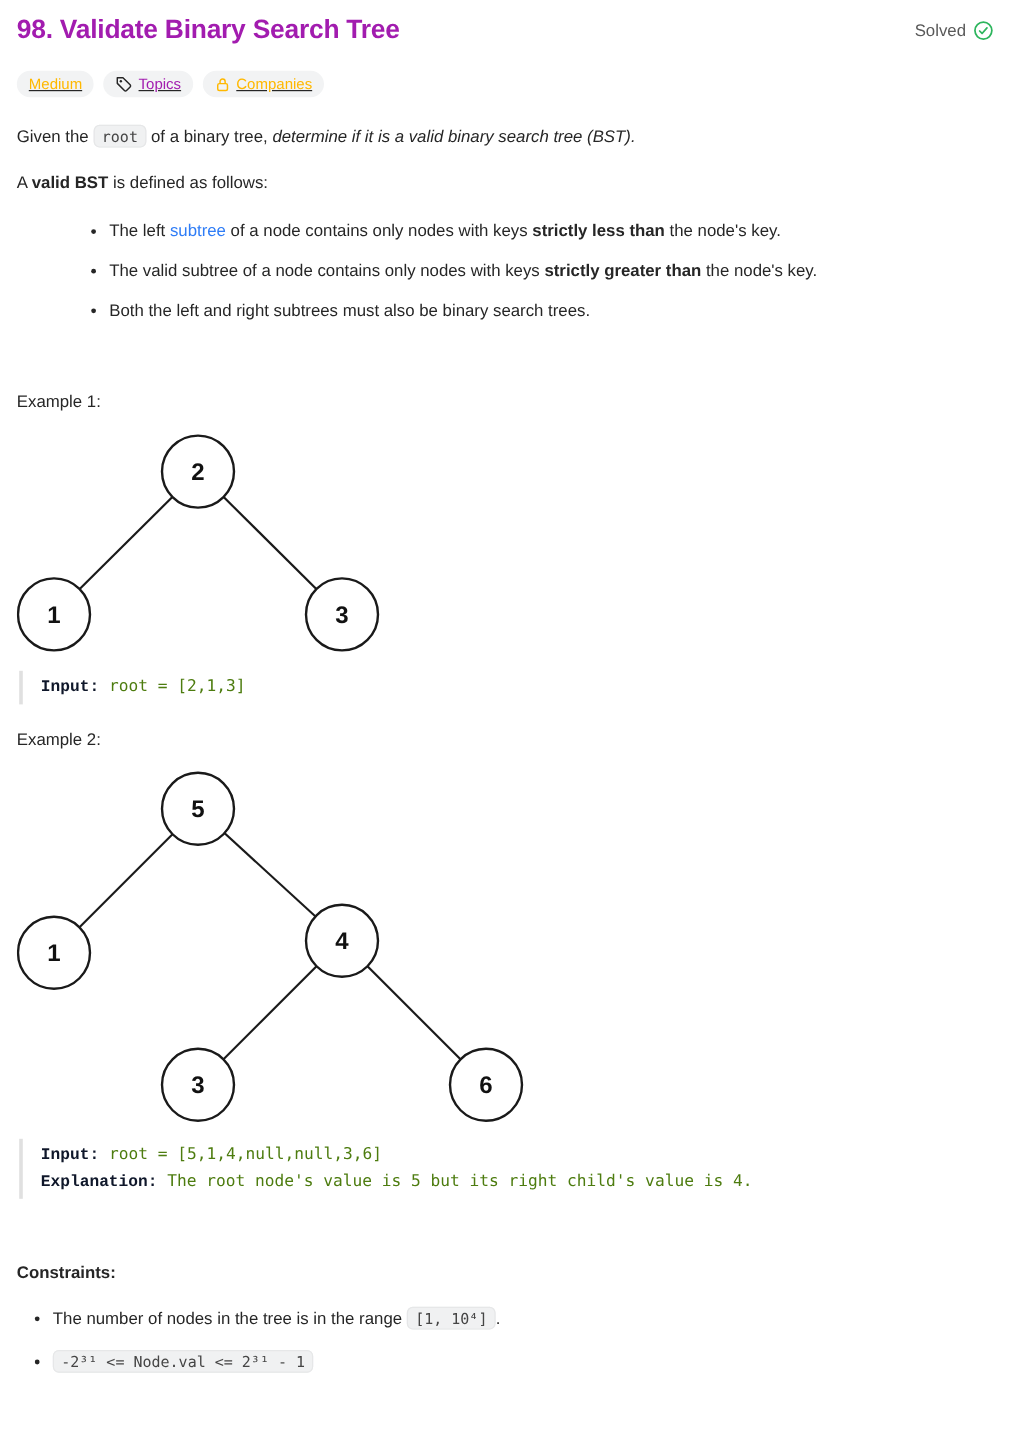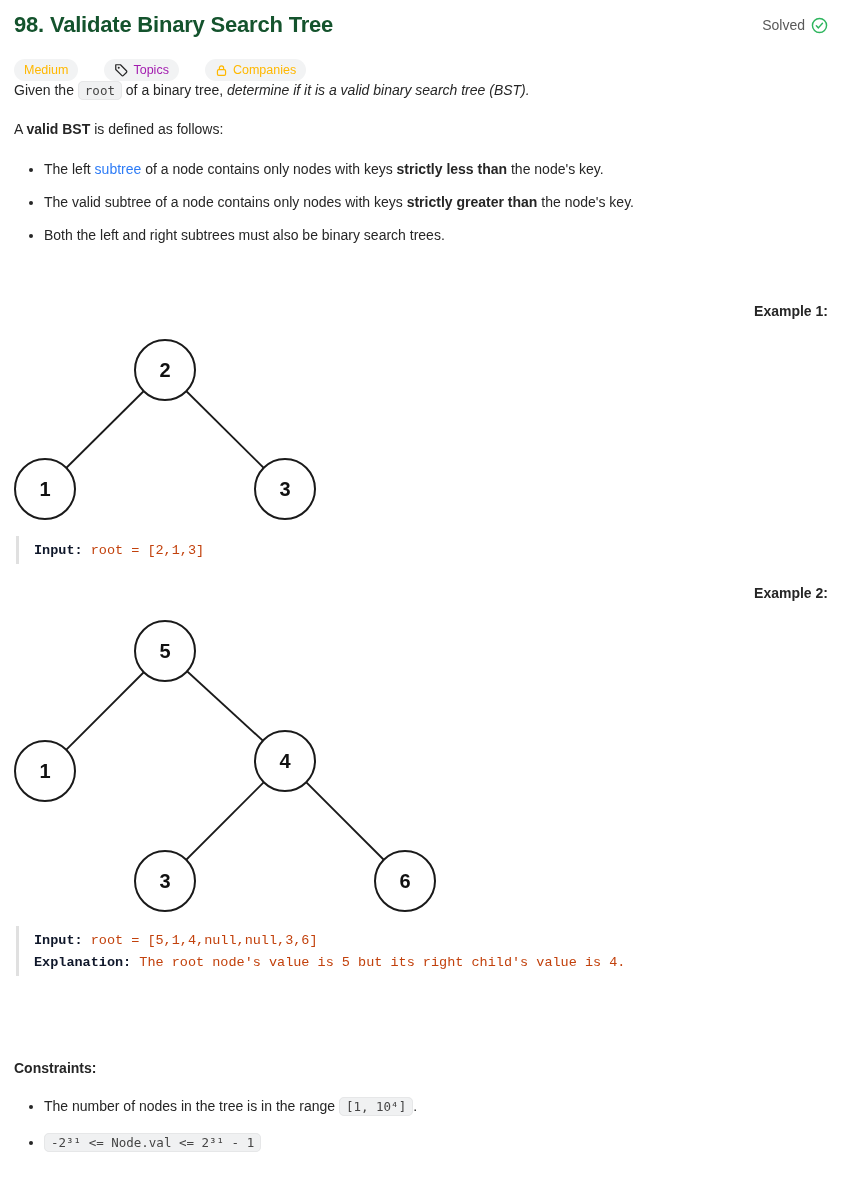--- a/index.html
+++ b/index.html
@@ -9,70 +9,70 @@
     font-family: "Liberation Sans", sans-serif;
     font-size: 14px; color: #262626;
     padding: 10px 26px 0 14px;
     overflow: hidden;
   }
   .header-row {
     display: flex; justify-content: space-between; align-items: center;
     margin-top: 2px;
   }
   .page-title {
-    font-size: 22px; font-weight: 600; color: #14532d; letter-spacing: -0.2px;
+    font-size: 22px; font-weight: 600; color: #a21caf; letter-spacing: -0.2px;
   }
   .solved-wrap {
     display: flex; align-items: center; gap: 6px;
     color: #595959; font-size: 14px;
   }
-  .tags-row { display: flex; gap: 26px; margin-top: 21px; }
+  .tags-row { display: flex; gap: 8px; margin-top: 21px; text-decoration: underline; }
   .pill {
     display: inline-flex; align-items: center; gap: 5px;
     background: #f2f3f4; border-radius: 11px;
     height: 22px; padding: 0 10px;
     font-size: 12.5px; cursor: pointer; border: none;
     font-family: "Liberation Sans", sans-serif;
   }
   .pill.amber { color: #ffb800; }
   .pill.dark  { color: #a21caf; }
-  .para { line-height: 19px; }
+  .para { margin-top: 23px; line-height: 19px; }
   .para.tight { margin-top: 20px; }
   ul.desc-list { margin-top: 21px; padding-left: 30px; }
-  ul.desc-list li { margin-bottom: 14px; line-height: 19px; }
+  ul.desc-list li { margin-bottom: 14px; line-height: 19px; margin-left: 47px; }
   .seg-bold { font-weight: 700; }
   .seg-italic { font-style: italic; }
   .rich-link { color: #2e7cf6; text-decoration: none; cursor: pointer; }
   .code-pill {
     font-family: "DejaVu Sans Mono", "Liberation Mono", monospace;
     font-size: 12.5px; color: #454545;
     background: #f0f1f2; border: 1px solid #e6e7e8;
     border-radius: 5px; padding: 1px 6px; white-space: pre;
   }
-  .example-label { font-weight: 700; font-size: 14px; text-align: right; }
+  .example-label { font-weight: 400; font-size: 14px; }
   .example-1-label { margin-top: 58px; }
   .example-2-label { margin-top: 21px; }
   .tree-svg { display: block; margin-top: 18px; }
   .tree-svg circle { fill: #ffffff; stroke: #1a1a1a; stroke-width: 2; }
   .tree-svg line { stroke: #1a1a1a; stroke-width: 1.8; }
   .tree-svg text {
     font-family: "Liberation Sans", sans-serif; font-weight: 700;
     font-size: 20px; fill: #111111; text-anchor: middle;
   }
   .io-block {
     margin-top: 11px; margin-left: 2px;
     border-left: 3px solid #e0e0e0;
     padding: 3px 0 3px 15px;
     font-family: "DejaVu Sans Mono", "Liberation Mono", monospace;
     font-size: 13.5px;
   }
   .io-line { line-height: 20px; white-space: pre; }
   .io-label { font-weight: 700; color: #0f172a; font-family: Liberation Mono, monospace; }
-  .io-value { color: #c2410c; font-family: Liberation Mono, monospace; }
-  .constraints-label { font-weight: 700; margin-top: 84px; }
+  .io-value { color: #4d7c0f; }
+  .constraints-label { font-weight: 700; margin-top: 53px; }
   ul.constraints-list { margin-top: 20px; padding-left: 30px; }
   ul.constraints-list li { margin-bottom: 15px; line-height: 20px; }
   .icon-svg { display: inline-block; vertical-align: middle; }
 </style>
 </head>
 <body>
 
 <div class="header-row">
   <h1 class="page-title">98. Validate Binary Search Tree</h1>
   <div class="solved-wrap">

